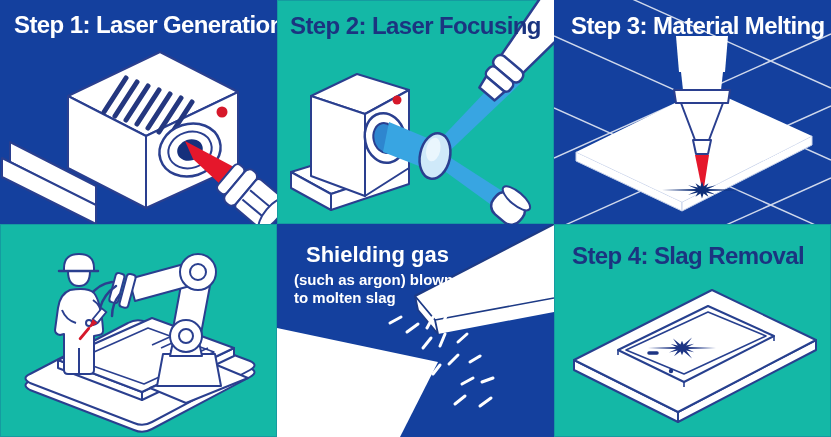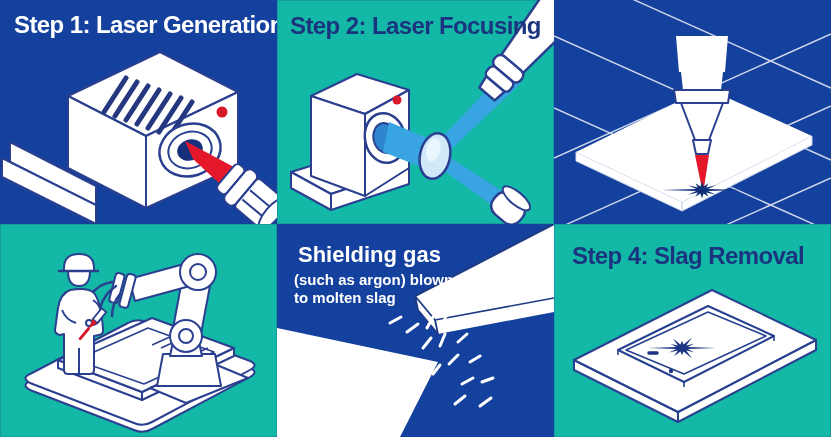--- a/index.html
+++ b/index.html
@@ -11,21 +11,21 @@
   .panel{position:relative;overflow:hidden;}
   .panel.blue{background:#14409E;}
   .panel.white{background:#14b8a6;box-shadow:inset 0 0 0 1px rgba(26,55,140,0.22);}
   .step-title{
     position:absolute;margin:0;font-weight:bold;font-size:24px;letter-spacing:-0.6px;
     white-space:nowrap;z-index:3;
   }
   .step-title.light{color:#ffffff;}
   .step-title.dark{color:#1B3480;}
   .gas-text{position:absolute;left:17px;top:20px;color:#fff;z-index:3;line-height:1;}
-  .gas-text .big{font-size:22px;font-weight:bold;margin:0 0 6px 4px;}
+  .gas-text .big{font-size:22px;font-weight:bold;margin:0 0 6px 12px;}
   .gas-text .small{font-size:15px;font-weight:bold;margin:0 0 3px 0;}
   .illus{position:absolute;left:0;top:0;width:100%;height:100%;display:block;z-index:1;}
   .watermark{
     position:absolute;left:5px;top:4px;width:92px;height:33px;z-index:9;
     border:2.5px solid rgba(255,255,255,0.55);border-radius:9px;
     display:flex;align-items:center;justify-content:center;
     color:rgba(255,255,255,0.55);font-size:20px;font-weight:bold;letter-spacing:1px;
   }
 </style>
 </head>
@@ -107,20 +107,21 @@
         <polygon points="-10,0 10,0 12,-13 -12,-13"></polygon>
       </g>
       <g transform="translate(233,206) rotate(40)" fill="#fff" stroke="#2A3F8F" stroke-width="2.5">
         <rect x="-17" y="-10" width="34" height="26" rx="11"></rect>
         <ellipse cx="0" cy="-10" rx="17" ry="6.5" stroke-width="2"></ellipse>
       </g>
     </svg>
   </section>
 
   <section class="panel blue">
+    <h2 class="step-title light" style="left:17px;top:12px;">Step 3: Material Melting</h2>
     <svg class="illus" viewBox="0 0 277 224">
       <g stroke="#FFFFFF" stroke-width="1.4" opacity="0.8">
         <path d="M0,158 L277,34"></path>
           <path d="M0,230 L277,106"></path>
           <path d="M0,302 L277,178"></path>
         <path d="M0,36 L277,160"></path>
           <path d="M0,-36 L277,88"></path>
           <path d="M0,108 L277,232"></path>
       </g>
       <g>

